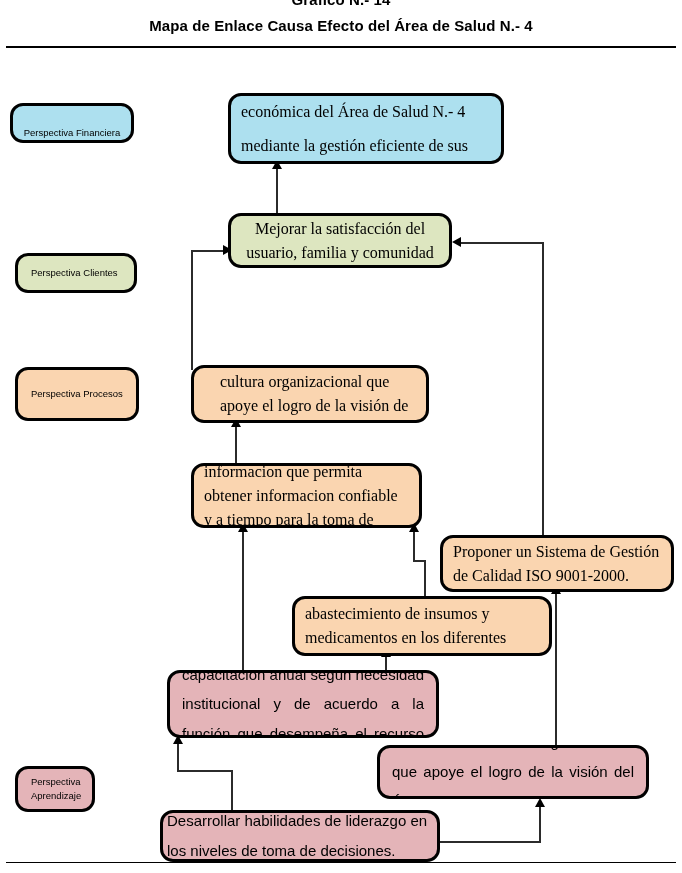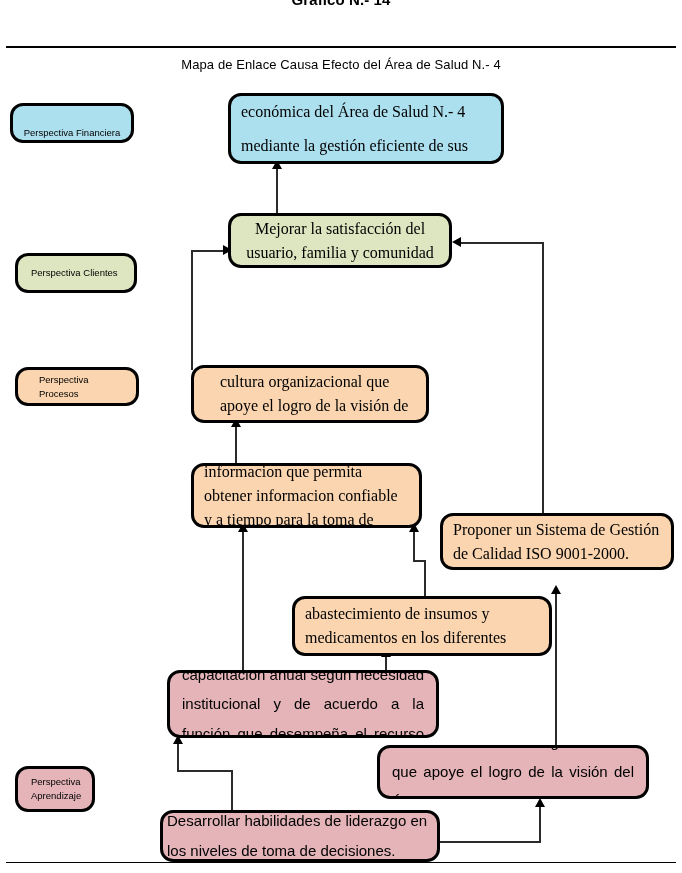--- a/index.html
+++ b/index.html
@@ -27,24 +27,23 @@
     text-align: center;
   }
   .hdr-line1 {
     top: -9px;
     font-size: 15px;
     font-weight: bold;
     letter-spacing: 0.1px;
   }
   .hdr-line2 {
     top: 17px;
-    font-size: 13px;
-    font-weight: normal;
+    font-size: 15px;
+    font-weight: bold;
     letter-spacing: 0.1px;
-    margin-top: 40px;
   }
   .rule {
     position: absolute;
     left: 6px;
     top: 46px;
     width: 670px;
     height: 2px;
     background: #000000;
   }
   .rule-bottom {
@@ -154,21 +153,21 @@
   <div class="rule-bottom"></div>
 
   <div class="node persp c-blue" style="left:10px; top:103px; width:124px; height:40px;align-items:flex-end;">
     <span class="txt">Perspectiva Financiera</span>
   </div>
 
   <div class="node persp persp-left c-green" style="left:15px; top:253px; width:122px; height:40px;">
     <span class="txt">Perspectiva Clientes</span>
   </div>
 
-  <div class="node persp persp-left c-peach" style="left:15px; top:367px; width:124px; height:39px;padding-left:8px;">
+  <div class="node persp persp-left c-peach" style="left:15px; top:367px; width:124px; height:54px;">
     <span class="txt">Perspectiva Procesos</span>
   </div>
 
   <div class="node persp persp-left c-pink" style="left:15px; top:766px; width:80px; height:46px;">
     <span class="txt" style="white-space:pre-line;">Perspectiva
 Aprendizaje</span>
   </div>
 
   <div class="conn v" style="left:276px; top:168px; height:50px;"></div>
   <div class="arrow up" style="left:272px; top:160px;"></div>
@@ -216,21 +215,21 @@
   </div>
 
   <div class="node serif c-peach" style="left:191px; top:365px; width:238px; height:58px;padding-left:16px;">
     <span class="txt" style="line-height:1.5;">Procurar el desarrollo de una cultura organizacional que apoye el logro de la visión de Área de Salud N.- 4</span>
   </div>
 
   <div class="node serif c-peach" style="left:191px; top:463px; width:231px; height:65px;">
     <span class="txt" style="line-height:1.5;">Mejorar el sistema de informacion que permita obtener informacion confiable y a tiempo para la toma de decisiones</span>
   </div>
 
-  <div class="node serif c-peach" style="left:440px; top:513px; width:234px; height:57px;">
+  <div class="node serif c-peach" style="left:440px; top:535px; width:234px; height:57px;">
     <span class="txt" style="line-height:1.5;">Proponer un Sistema de Gestión de Calidad ISO 9001-2000.</span>
   </div>
 
   <div class="node serif c-peach" style="left:292px; top:596px; width:260px; height:60px;">
     <span class="txt" style="line-height:1.5;">Gestionar eficientemente el abastecimiento de insumos y medicamentos en los diferentes servicios y unidades operativas.</span>
   </div>
 
   <div class="node sans sans-just c-pink" style="left:167px; top:670px; width:272px; height:68px;">
     <span class="txt" style="line-height:1.95; padding:0 12px;">Promover la elaboración de plan de capacitación anual según necesidad institucional y de acuerdo a la función que desempeña el recurso humano, para mejorar el nivel de</span>
   </div>

